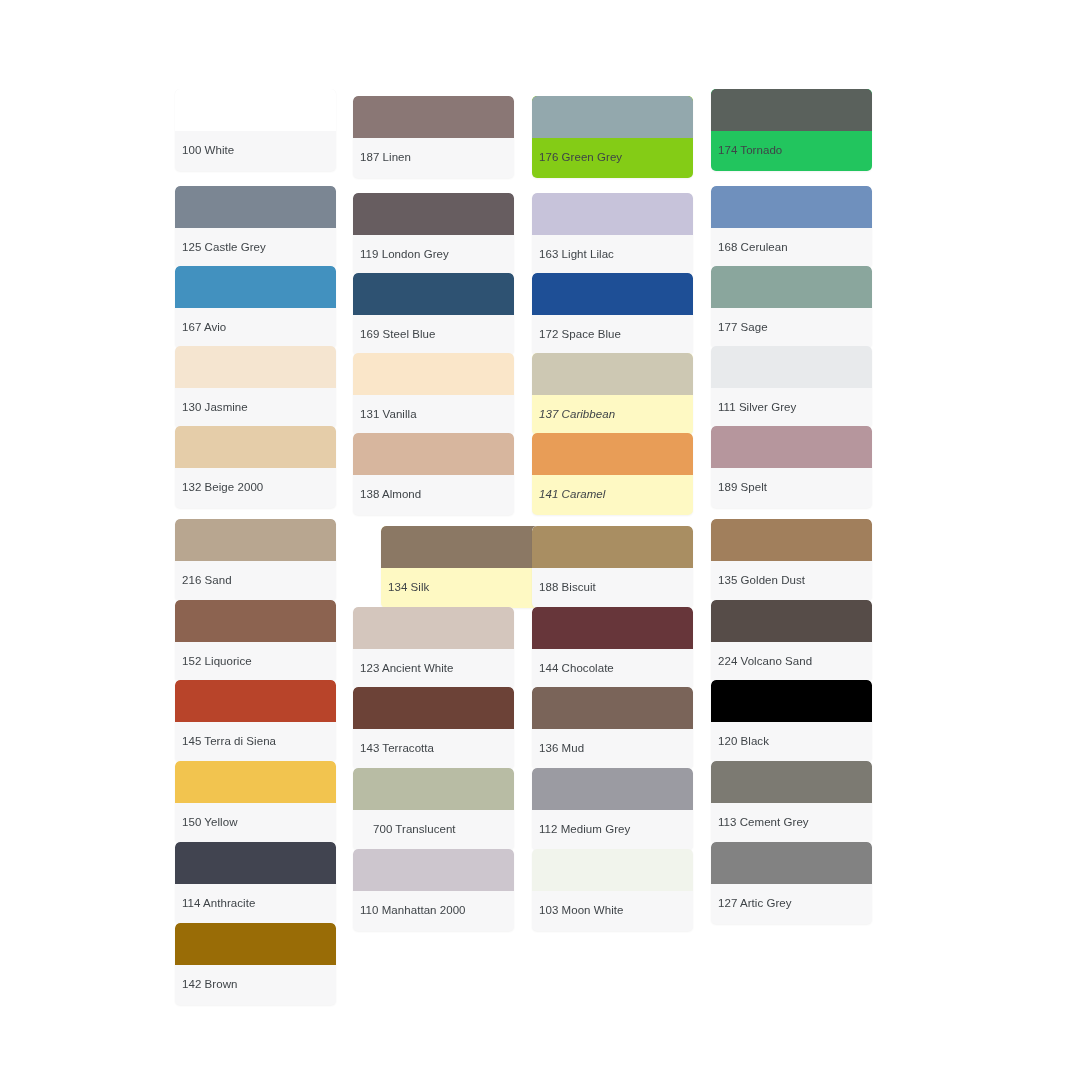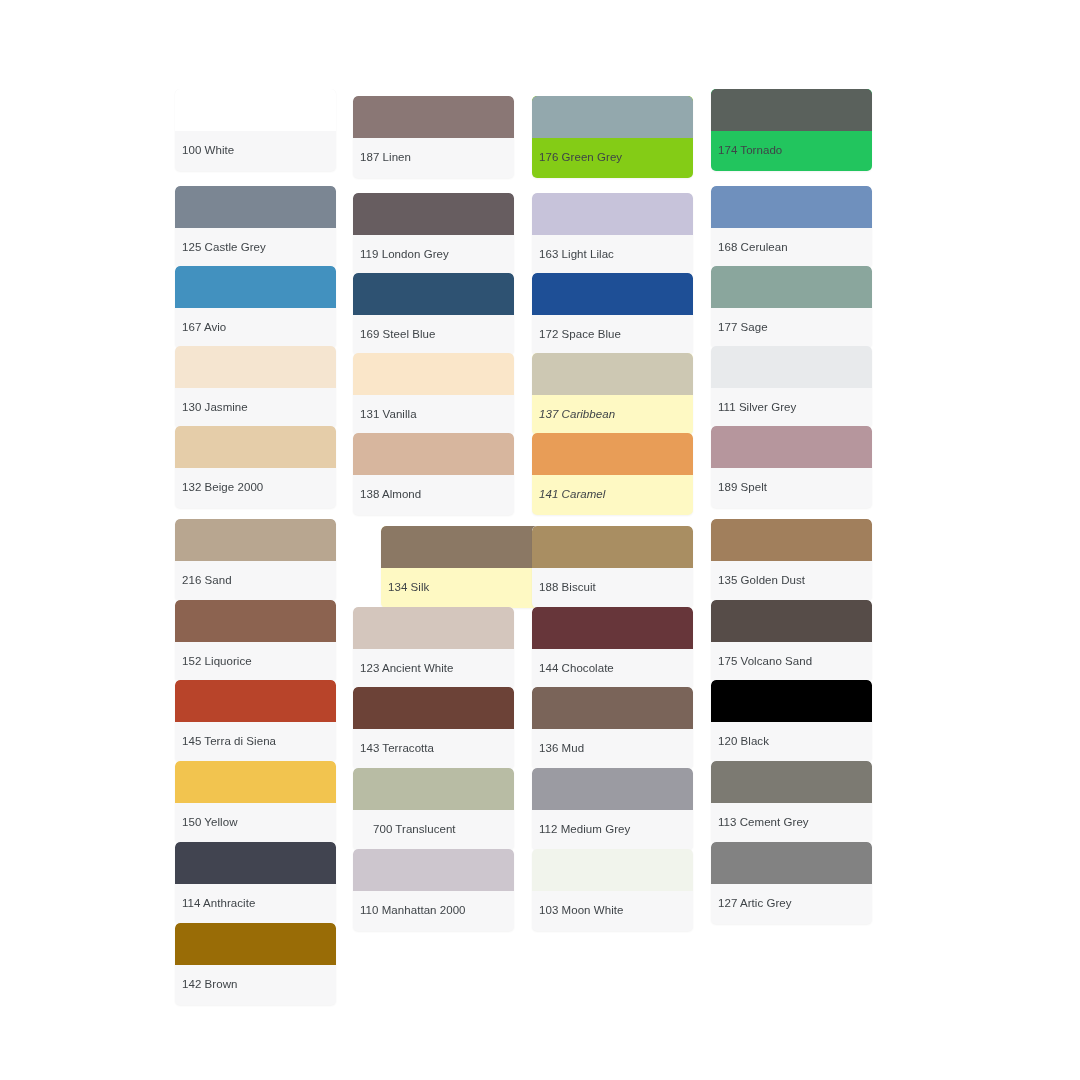--- a/index.html
+++ b/index.html
@@ -151,21 +151,21 @@
     <div class="swatch-card" style="left: 353px; top: 607px; width: 161px; background: rgb(247, 247, 248);">
       <div class="swatch-color" style="height: 42px; background: rgb(212, 198, 189);"></div>
       <div class="swatch-label" style="color: rgb(63, 68, 72);">123 Ancient White</div>
     </div>
     <div class="swatch-card" style="left: 532px; top: 607px; width: 161px; background: rgb(247, 247, 248);">
       <div class="swatch-color" style="height: 42px; background: rgb(103, 54, 58);"></div>
       <div class="swatch-label" style="color: rgb(63, 68, 72);">144 Chocolate</div>
     </div>
     <div class="swatch-card" style="left: 711px; top: 600px; width: 161px; background: rgb(247, 247, 248);">
       <div class="swatch-color" style="height: 42px; background: rgb(86, 76, 72);"></div>
-      <div class="swatch-label" style="color: rgb(63, 68, 72);">175 Volcano Sand</div>
+      <div class="swatch-label" style="color: rgb(63, 68, 72);">224 Volcano Sand</div>
     </div>
     <div class="swatch-card" style="left: 175px; top: 680px; width: 161px; background: rgb(247, 247, 248);">
       <div class="swatch-color" style="height: 42px; background: rgb(184, 68, 42);"></div>
       <div class="swatch-label" style="color: rgb(63, 68, 72);">145 Terra di Siena</div>
     </div>
     <div class="swatch-card" style="left: 353px; top: 687px; width: 161px; background: rgb(247, 247, 248);">
       <div class="swatch-color" style="height: 42px; background: rgb(108, 66, 55);"></div>
       <div class="swatch-label" style="color: rgb(63, 68, 72);">143 Terracotta</div>
     </div>
     <div class="swatch-card" style="left: 532px; top: 687px; width: 161px; background: rgb(247, 247, 248);">

